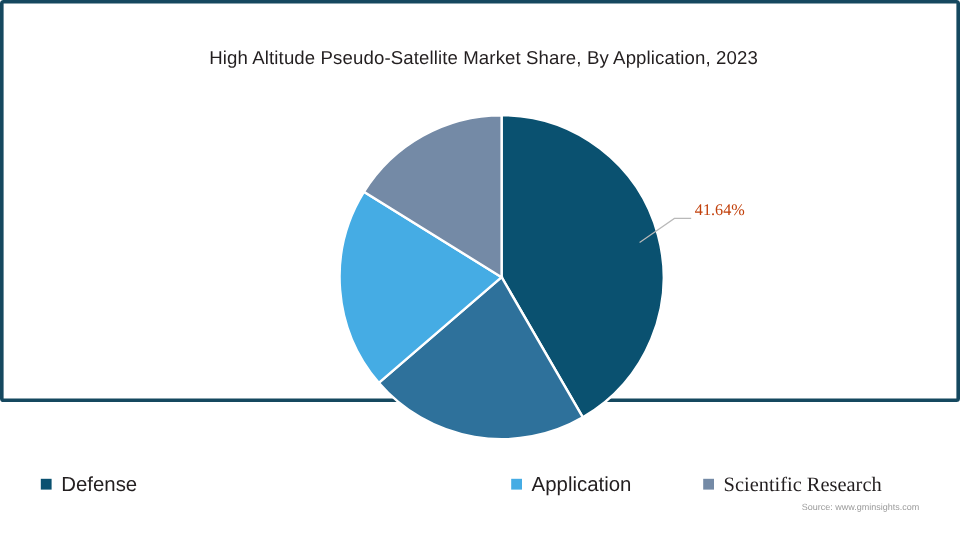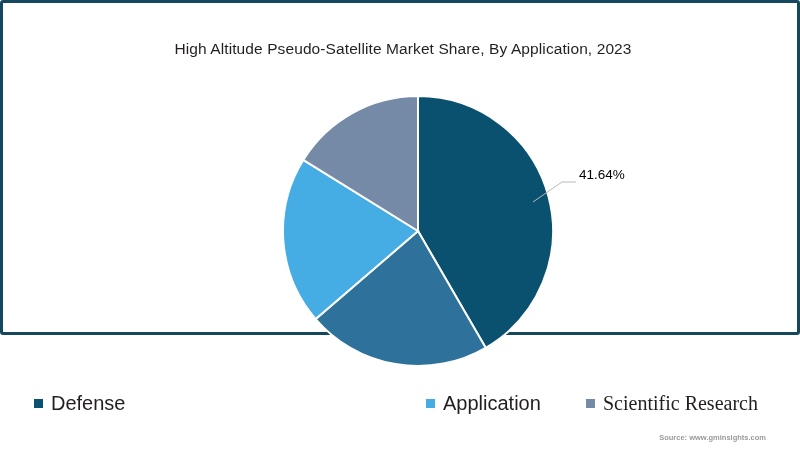--- a/index.html
+++ b/index.html
@@ -57,22 +57,23 @@
     stroke: #b9b9b9;
     stroke-width: 1;
     fill: none;
   }
 
   #pct-label {
     position: absolute;
     left: 573px;
     top: 161px;
     font-size: 13.5px;
-    color: #000000;
+    color: #c2410c;
     white-space: nowrap;
+    font-family: Liberation Serif, serif;
   }
 
   
   #legend {
     position: absolute;
     left: 0;
     top: 386px;
     width: 794px;
     height: 26px;
   }
@@ -87,34 +88,33 @@
   }
 
   .legend-swatch {
     width: 9px;
     height: 9px;
     margin-right: 8px;
     flex: 0 0 auto;
   }
 
   .legend-label {
-    font-size: 20px;
+    font-size: 17px;
     color: #231f20;
     line-height: 1;
   }
 
   
   #source {
     position: absolute;
     right: 28px;
-    top: 427px;
+    top: 412px;
     font-size: 7.5px;
     color: #9b9b9b;
     white-space: nowrap;
-    font-weight: bold;
   }
 </style>
 </head>
 <body>
 
 <div id="frame">
   <div id="inner">
 
     <div id="chart-title">High Altitude Pseudo-Satellite Market Share, By Application, 2023</div>
 

